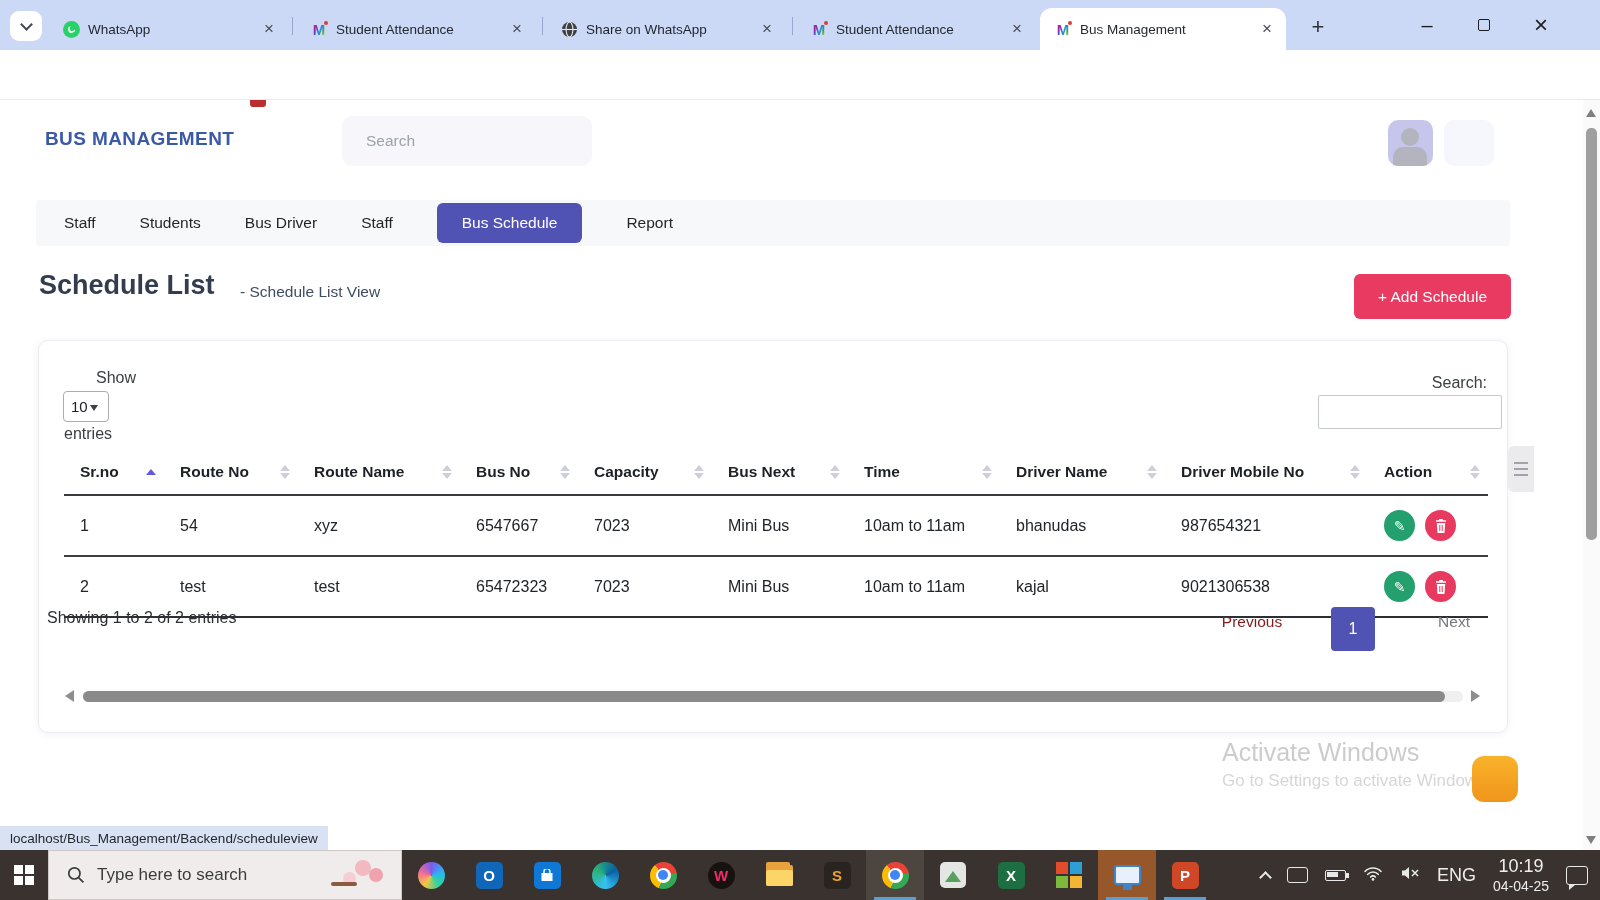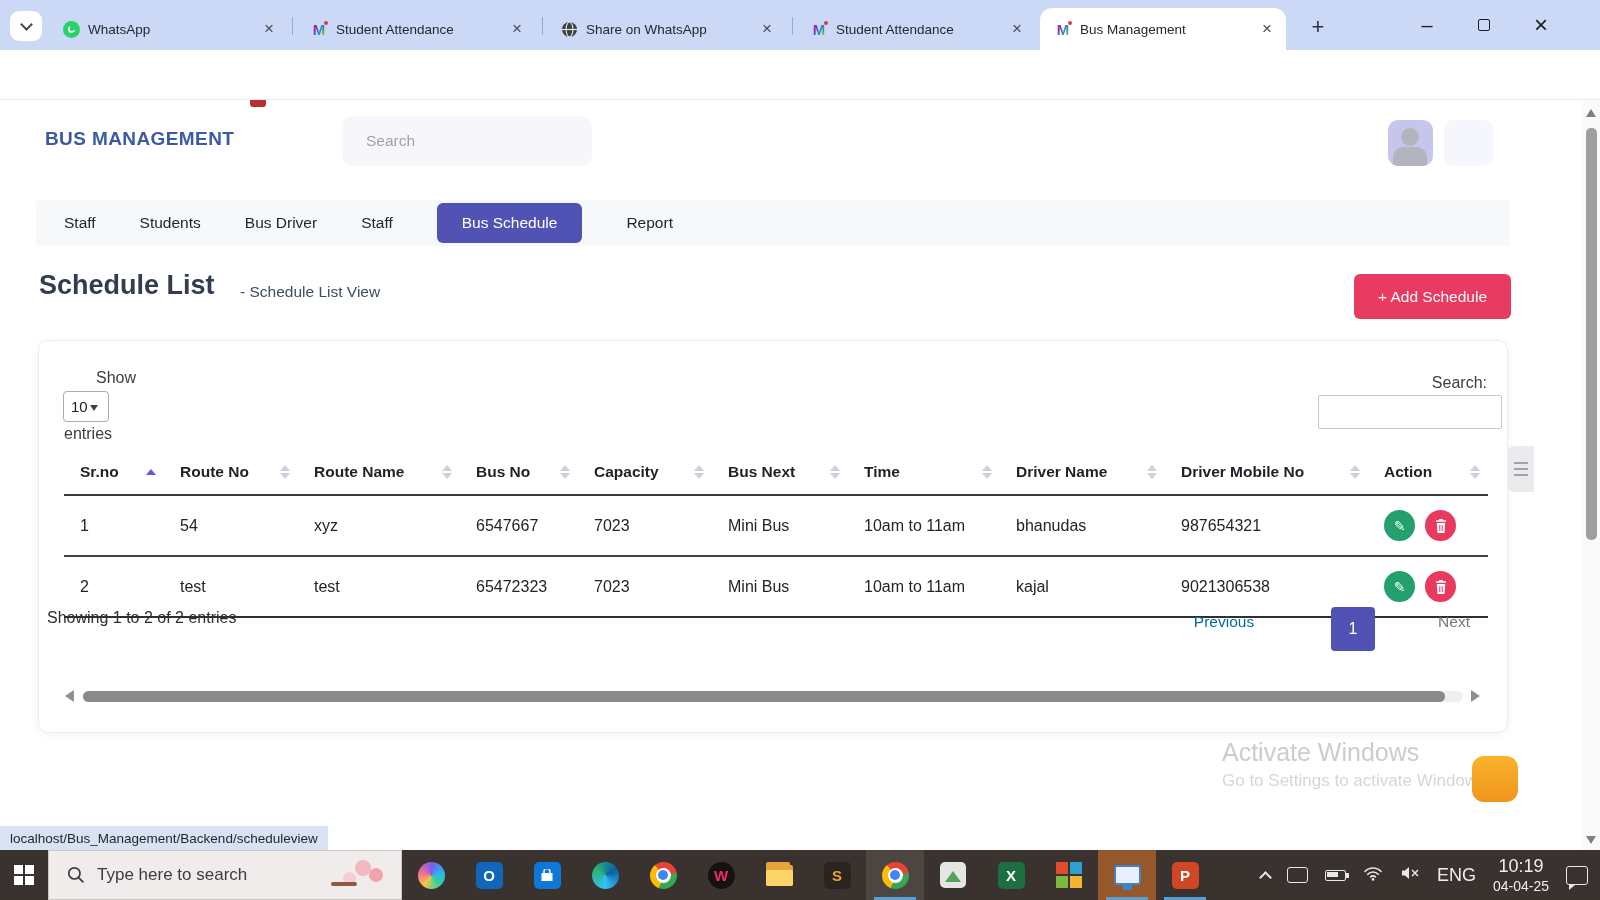--- a/index.html
+++ b/index.html
@@ -97,21 +97,21 @@
   .sort{position:absolute;right:8px;top:50%;transform:translateY(-50%);display:flex;flex-direction:column;gap:2px;}
   .sort .up{width:0;height:0;border-left:5px solid transparent;border-right:5px solid transparent;border-bottom:6px solid #cdd0d8;}
   .sort .dn{width:0;height:0;border-left:5px solid transparent;border-right:5px solid transparent;border-top:6px solid #cdd0d8;}
   .sort .up.on{border-bottom-color:#5f5bd8;}
   .act-wrap{display:flex;gap:10px;align-items:center;}
   .btn-edit{width:31px;height:31px;border-radius:50%;background:#23a06d;display:flex;align-items:center;justify-content:center;
       color:#fff;font-size:14px;}
   .btn-del{width:31px;height:31px;border-radius:50%;background:#e8395f;display:flex;align-items:center;justify-content:center;}
 
   .dt-info{position:absolute;left:8px;top:268px;font-size:16px;color:#2c2f33;}
-  .pg-prev{position:absolute;left:1130px;top:272px;width:110px;text-align:center;font-size:15.5px;color:#0369a1;}
+  .pg-prev{position:absolute;left:1158px;top:272px;width:110px;text-align:center;font-size:15.5px;color:#7f1d1d;}
   .pg-cur{position:absolute;left:1292px;top:266px;width:44px;height:44px;background:#5153b4;border-radius:4px;
       color:#fff;font-size:16px;display:flex;align-items:center;justify-content:center;}
   .pg-next{position:absolute;left:1360px;top:272px;width:110px;text-align:center;font-size:15.5px;color:#75797e;}
 
   .hsb-track{position:absolute;left:44px;top:350px;width:1380px;height:11px;background:#efefef;border-radius:6px;}
   .hsb-thumb{position:absolute;left:44px;top:350px;width:1362px;height:11px;background:#8a8a8a;border-radius:6px;}
   .hsb-left{position:absolute;left:26px;top:349px;width:0;height:0;border-top:6px solid transparent;
       border-bottom:6px solid transparent;border-right:9px solid #8e8e8e;}
   .hsb-right{position:absolute;left:1432px;top:349px;width:0;height:0;border-top:6px solid transparent;
       border-bottom:6px solid transparent;border-left:9px solid #8e8e8e;}

